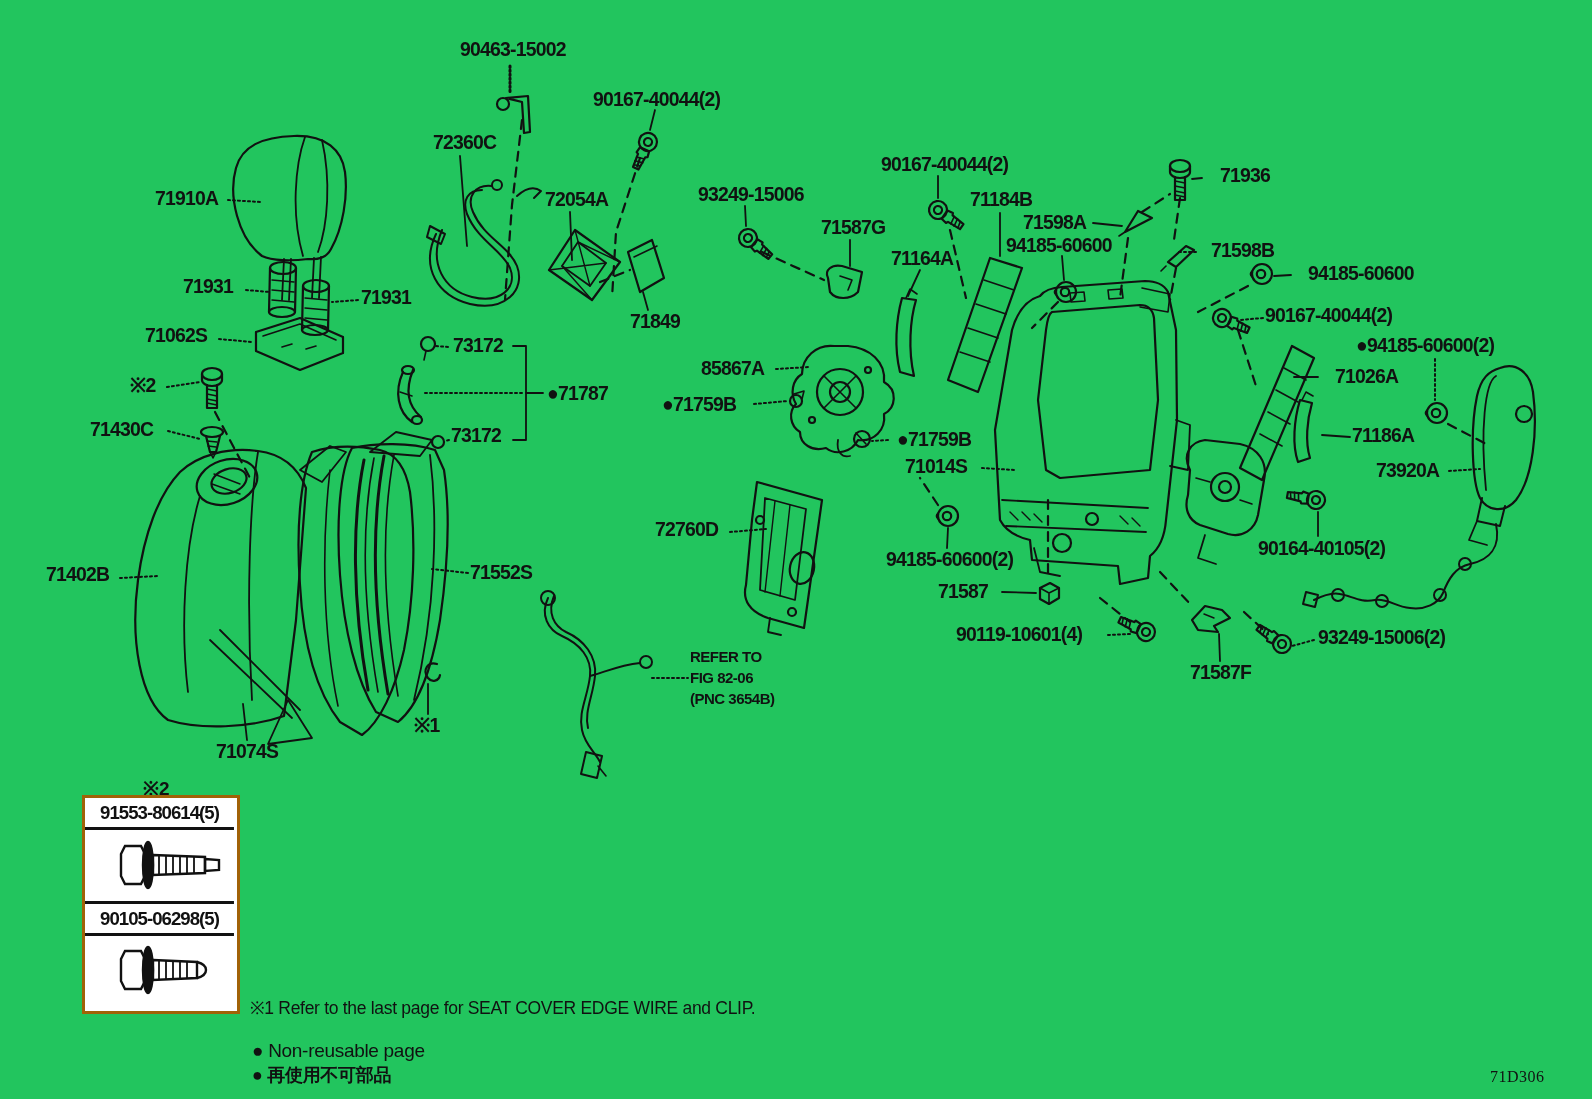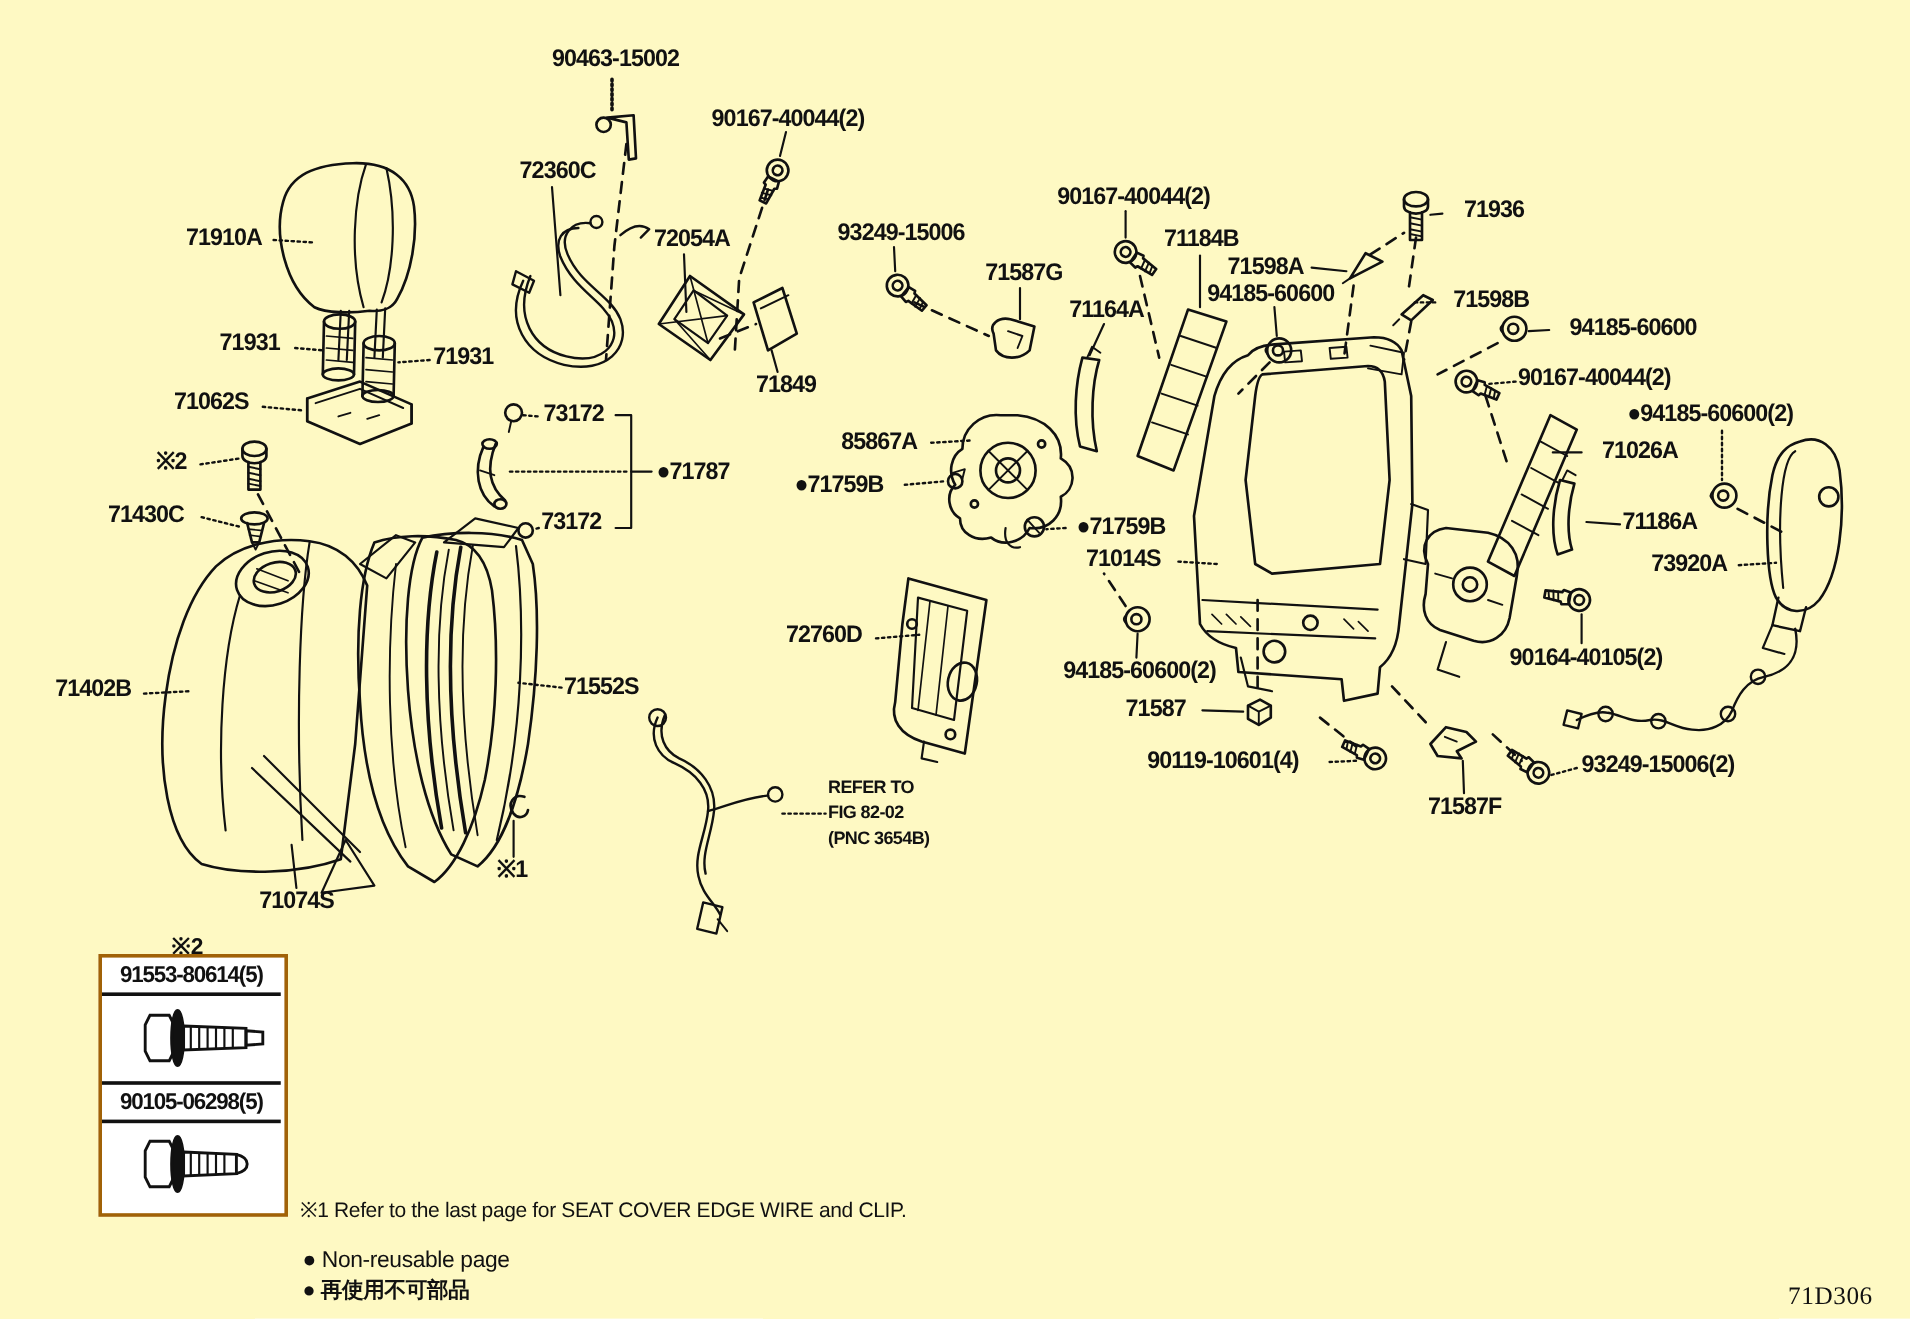--- a/index.html
+++ b/index.html
@@ -1,32 +1,32 @@
 <!DOCTYPE html>
 <html><head>
 <meta charset="utf-8">
 <style>
   html,body{margin:0;padding:0;background:#ffffff;}
-  .stage{position:relative;width:1592px;height:1099px;background:#fef9c3;overflow:hidden;
+  .stage{position:relative;width:1592px;height:1099px;background:#22c55e;overflow:hidden;
          font-family:"Liberation Sans",sans-serif;color:#111;}
   svg.art{position:absolute;left:0;top:0;}
   .lbl{position:absolute;font-weight:bold;font-size:20px;line-height:19px;
        letter-spacing:-0.8px;white-space:nowrap;color:#111;transform:scaleX(.97);
        transform-origin:left top;}
   .refer{position:absolute;font-weight:bold;font-size:15px;line-height:21px;
          letter-spacing:-0.5px;color:#111;}
   .legend{position:absolute;border:3px solid #a16207;background:#fff;}
   .legend .hdr{border-bottom:3px solid #111;font-weight:bold;font-size:19px;
                letter-spacing:-1px;text-align:center;padding:4px 0 3px 0;transform:scaleX(.98);transform-origin:left top;}
   .legend .hdr2{border-top:3px solid #111;}
   .legend .cell{height:71px;position:relative;}
   .legend-marker{position:absolute;font-weight:bold;font-size:19px;color:#111;}
   .note{position:absolute;font-size:17.5px;color:#111;letter-spacing:-0.3px;white-space:nowrap;}
   .note.jp{font-size:18px;font-weight:bold;}
-  .code{position:absolute;font-family:"Liberation Serif",serif;font-size:21px;color:#111;letter-spacing:0.5px;}
+  .code{position:absolute;font-family:"Liberation Serif",serif;font-size:16px;color:#111;letter-spacing:0.5px;}
 </style>
 </head>
 <body>
 
 <div class="stage">
 
   <svg class="art" width="1592" height="1099" viewBox="0 0 1592 1099" fill="none" stroke="#111" stroke-width="2.2" stroke-linecap="round" stroke-linejoin="round">
     <defs>
       <g id="screw">
         <circle cx="0" cy="0" r="9"></circle>
@@ -423,21 +423,21 @@
       <div class="lbl" style="left: 938px; top: 582px;">71587</div>
       <div class="lbl" style="left: 956px; top: 625px;">90119-10601(4)</div>
       <div class="lbl" style="left: 1318px; top: 628px;">93249-15006(2)</div>
       <div class="lbl" style="left: 1190px; top: 663px;">71587F</div>
       <div class="lbl" style="left: 216px; top: 742px;">71074S</div>
       <div class="lbl" style="left: 414px; top: 716px;">※1</div>
     </div>
 
   <div class="refer" style="left:690px;top:646px;">
     <div>REFER TO</div>
-    <div>FIG 82-02</div>
+    <div>FIG 82-06</div>
     <div>(PNC 3654B)</div>
   </div>
 
   <div class="legend-marker" style="left:143px;top:775px;">※2</div>
   <div class="legend" style="left:82px;top:795px;width:152px;height:213px;">
     <div class="hdr">91553-80614(5)</div>
     <div class="cell">
       <svg width="152" height="71" viewBox="0 0 152 71" fill="none" stroke="#111" stroke-width="2.4">
         <path d="M40,16 L56,16 L60,24 L60,46 L56,54 L40,54 L36,46 L36,24 Z"></path>
         <ellipse cx="63" cy="35" rx="5" ry="23" fill="#111"></ellipse>

